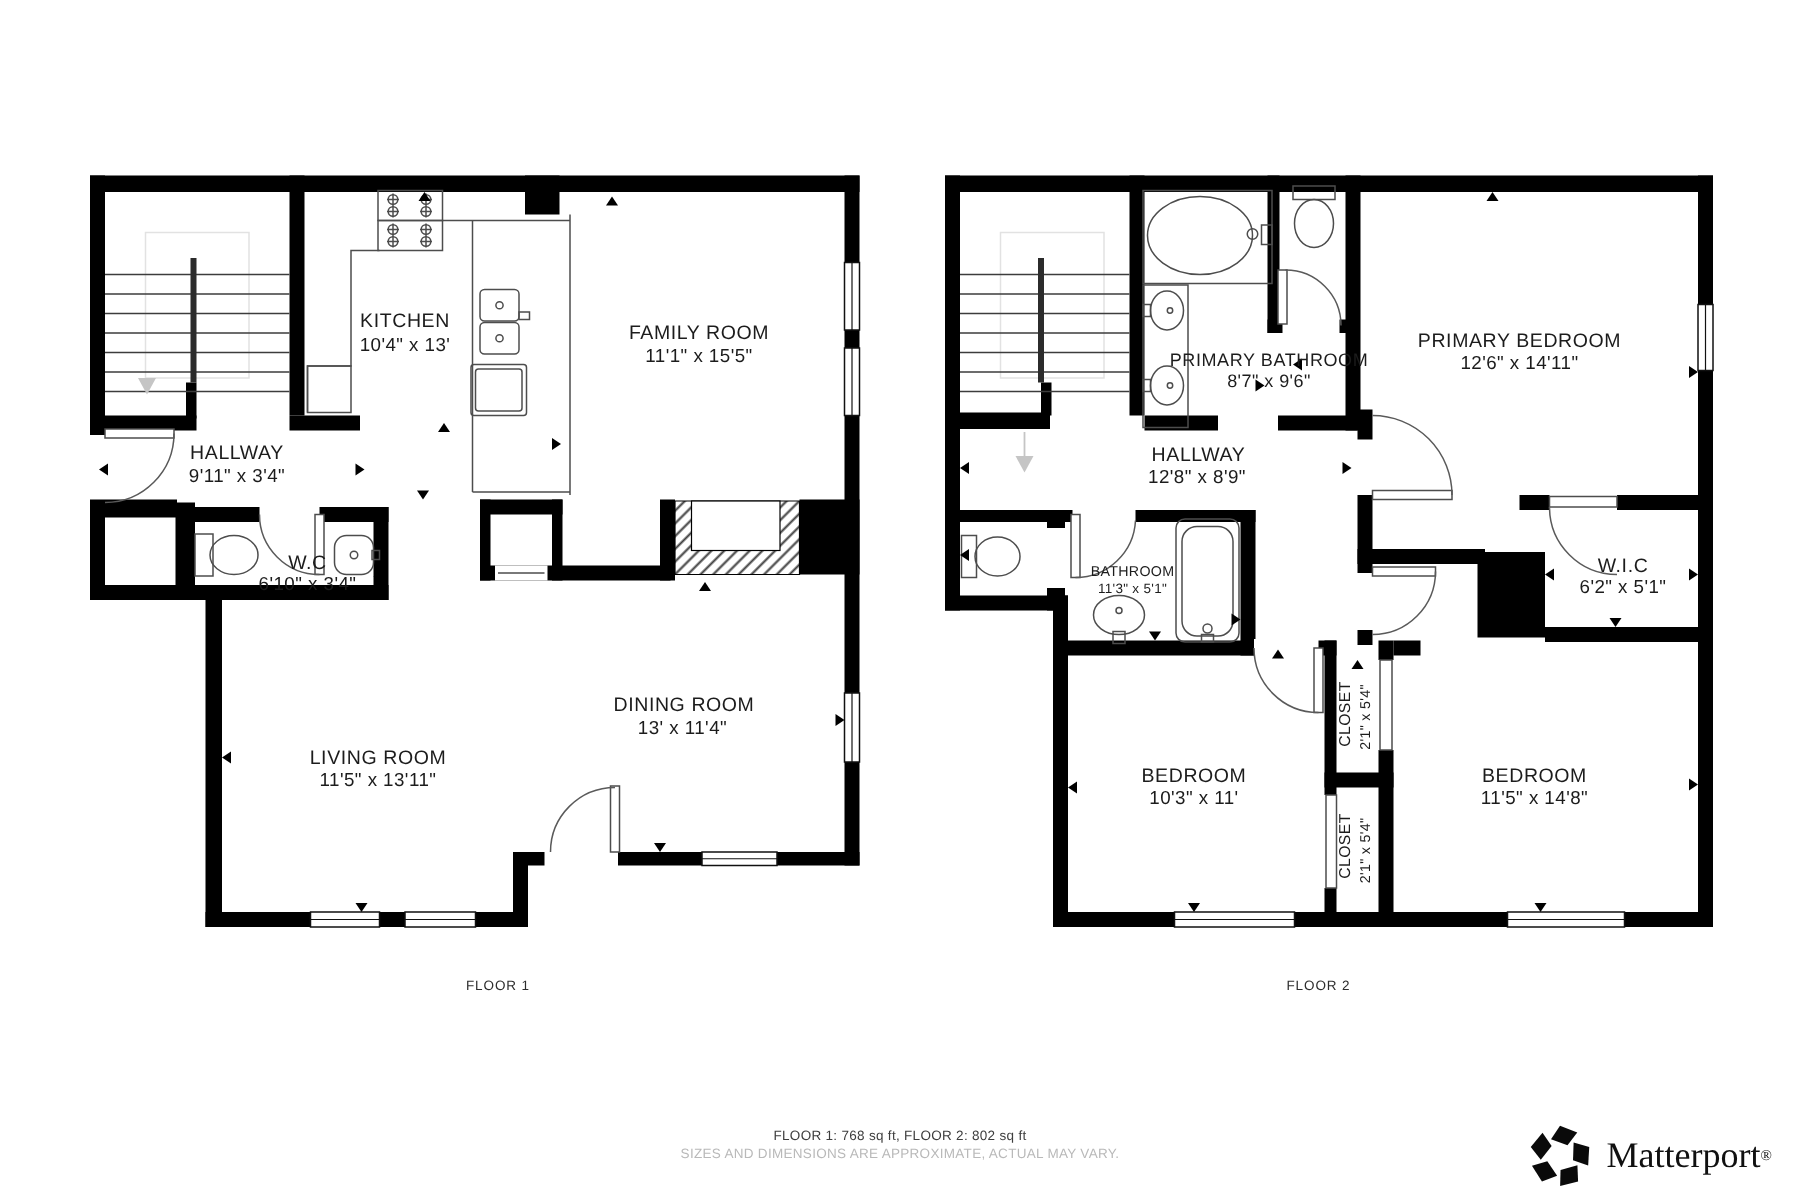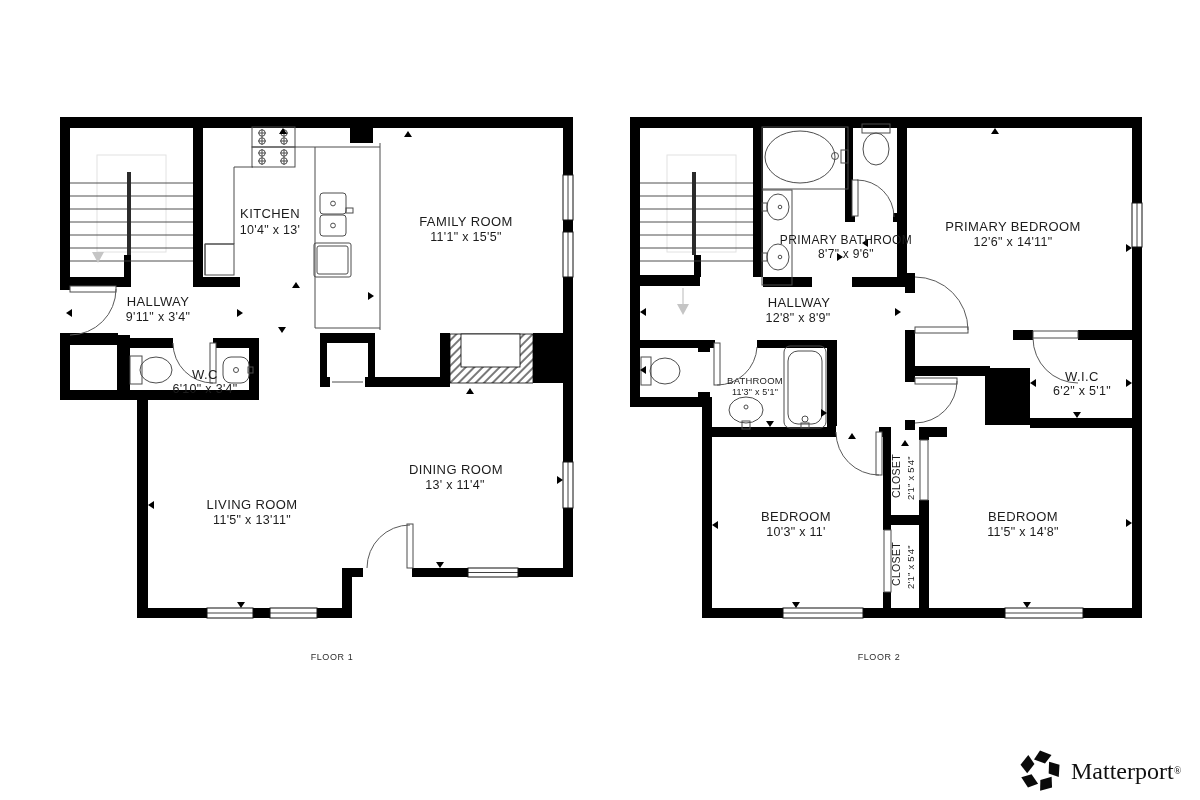--- a/index.html
+++ b/index.html
@@ -332,20 +332,22 @@
       <text class="room-dims" x="1023" y="536">11'5" x 14'8"</text>
       <text class="closet-name" transform="rotate(-90 897 476)" x="897" y="476" dominant-baseline="middle">CLOSET</text>
       <text class="closet-dims" transform="rotate(-90 911 478)" x="911" y="478" dominant-baseline="middle">2'1" x 5'4"</text>
       <text class="closet-name" transform="rotate(-90 897 564)" x="897" y="564" dominant-baseline="middle">CLOSET</text>
       <text class="closet-dims" transform="rotate(-90 911 567)" x="911" y="567" dominant-baseline="middle">2'1" x 5'4"</text>
       <text class="floor-label" x="879" y="660">FLOOR 2</text>
     </g>
   </svg>
 
   <div class="footer">
+    <div>FLOOR 1: 768 sq ft, FLOOR 2: 802 sq ft</div>
+    <div class="disclaimer">SIZES AND DIMENSIONS ARE APPROXIMATE, ACTUAL MAY VARY.</div>
   </div>
 
   <div class="brand">
     <svg width="44" height="44" viewBox="0 0 44 44">
       <g fill="#0a0a0a">
         <polygon points="22,1.5 33.5,6 27,14.5 16,10.5"></polygon>
         <polygon points="22,1.5 33.5,6 27,14.5 16,10.5" transform="rotate(72 22 22)"></polygon>
         <polygon points="22,1.5 33.5,6 27,14.5 16,10.5" transform="rotate(144 22 22)"></polygon>
         <polygon points="22,1.5 33.5,6 27,14.5 16,10.5" transform="rotate(216 22 22)"></polygon>
         <polygon points="22,1.5 33.5,6 27,14.5 16,10.5" transform="rotate(288 22 22)"></polygon>

